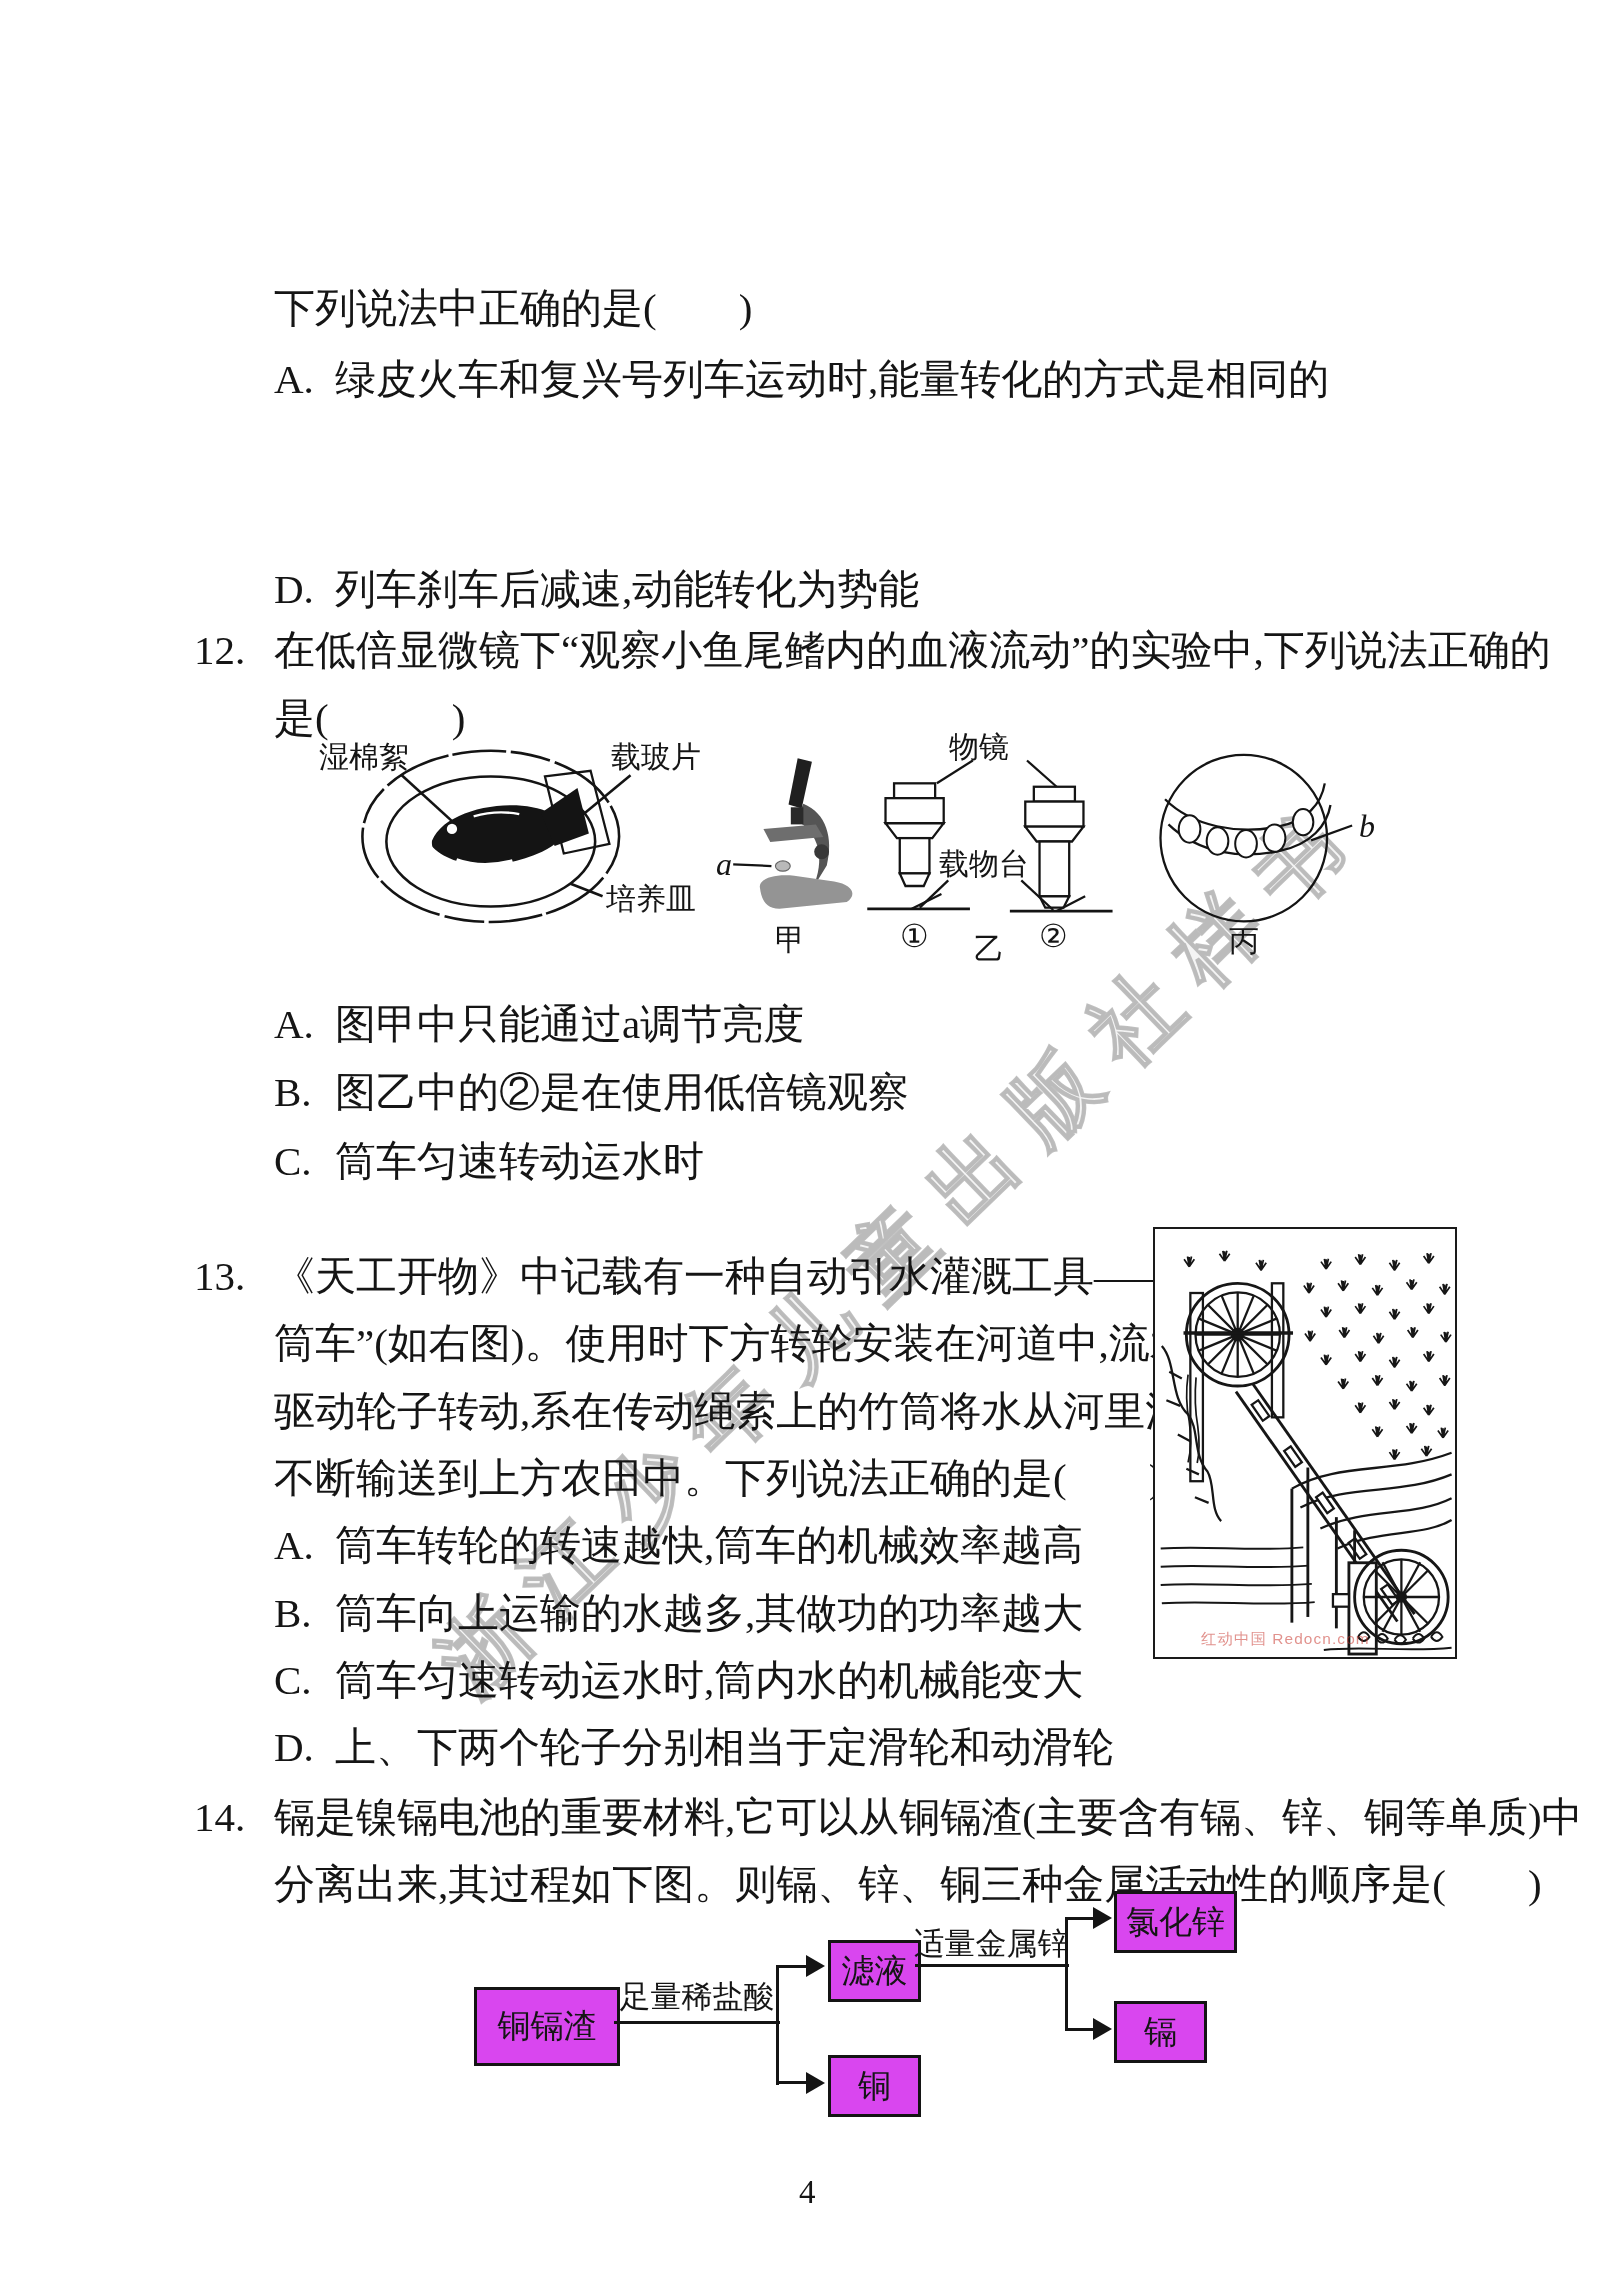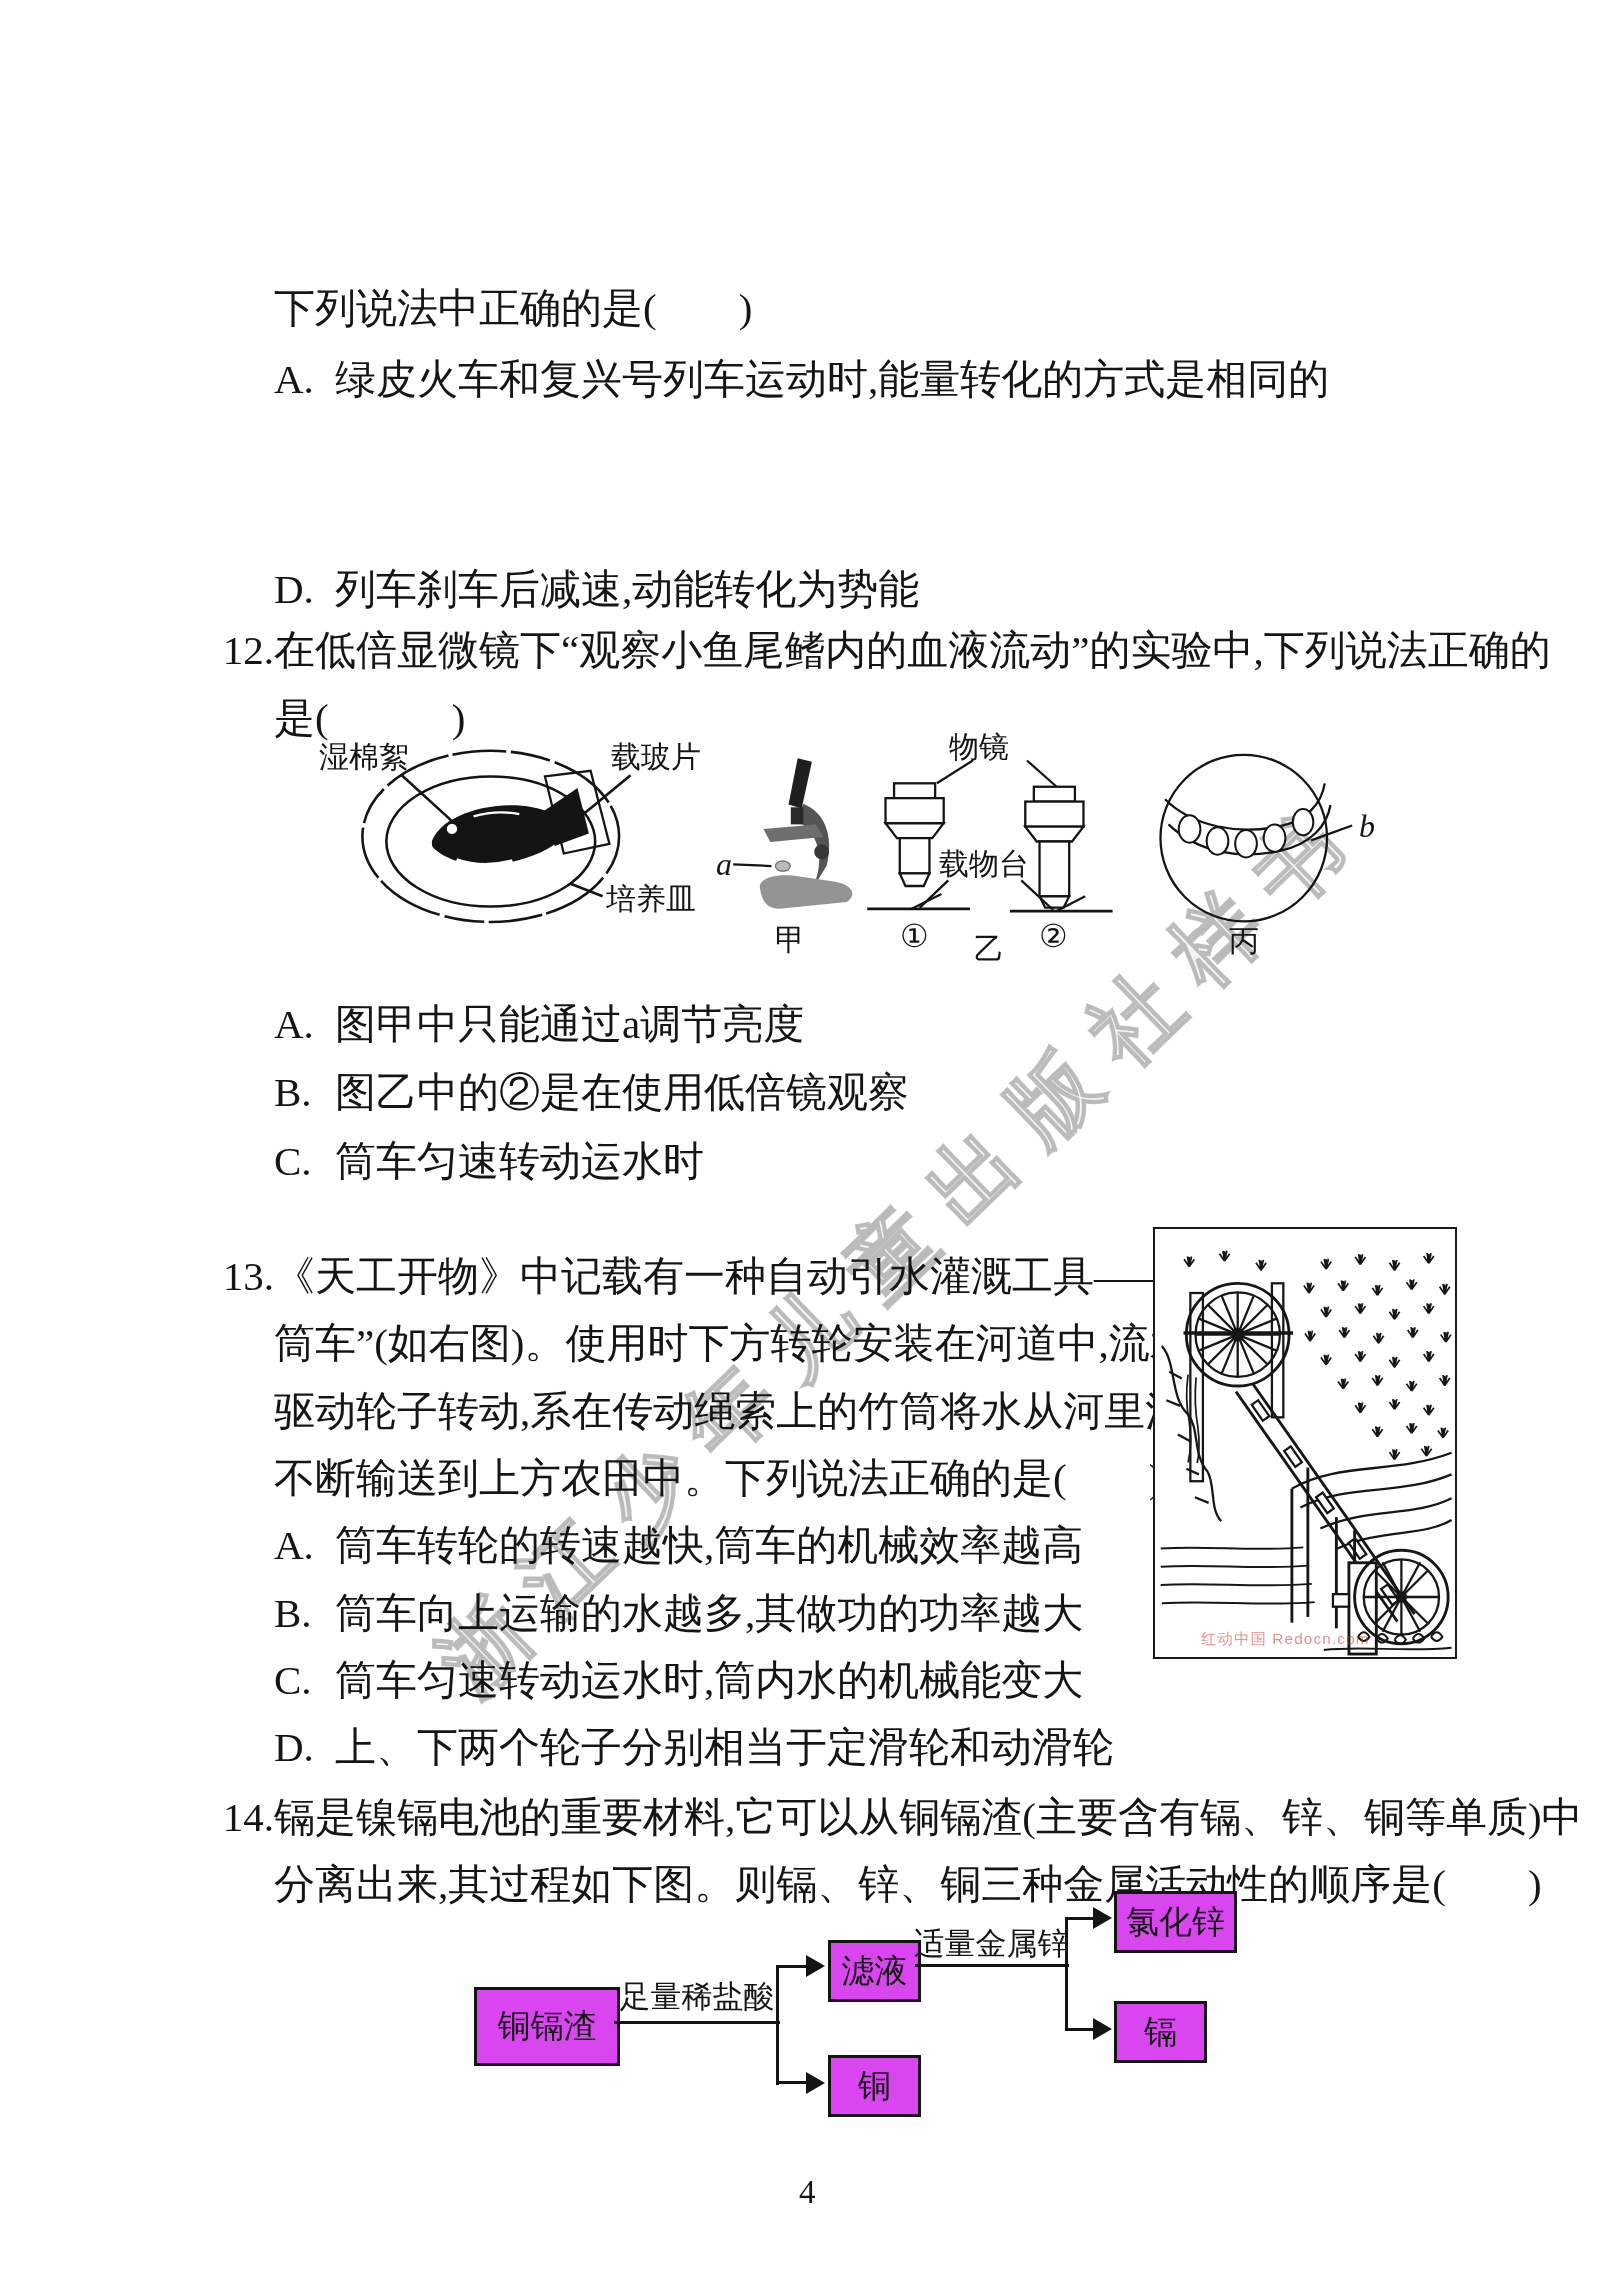--- a/index.html
+++ b/index.html
@@ -1,21 +1,21 @@
 <!DOCTYPE html>
 <html style="font-size:9px"><head>
 <meta charset="utf-8">
 <style>
   html,body{margin:0;padding:0;background:#e8e8e8;}
   .page{
     position:relative;width:1622px;height:2295px;background:#ffffff;
     font-family:"Liberation Serif","DejaVu Serif",serif;color:#151515;overflow:hidden;
   }
   .line{position:absolute;font-size:41px;line-height:1;white-space:nowrap;}
-  .line .num{display:inline-block;width:80px;text-align:right;}
+  .line .num{display:inline-block;width:80px;}
   .line .letter{display:inline-block;width:61px;}
   .fig-label{position:absolute;font-size:30px;line-height:1;white-space:nowrap;}
   .fig-label.small{font-size:32px;font-style:italic;}
   .fig-label.circled{font-size:32px;font-style:normal;}
   .watermark{
     position:absolute;left:171px;top:1187px;width:1461px;text-align:center;
     font-size:86px;letter-spacing:27px;font-weight:bold;
     transform:rotate(-44deg);transform-origin:50% 50%;
     color:rgba(150,150,150,0.10);
     -webkit-text-stroke:1.7px rgba(140,140,140,0.55);

